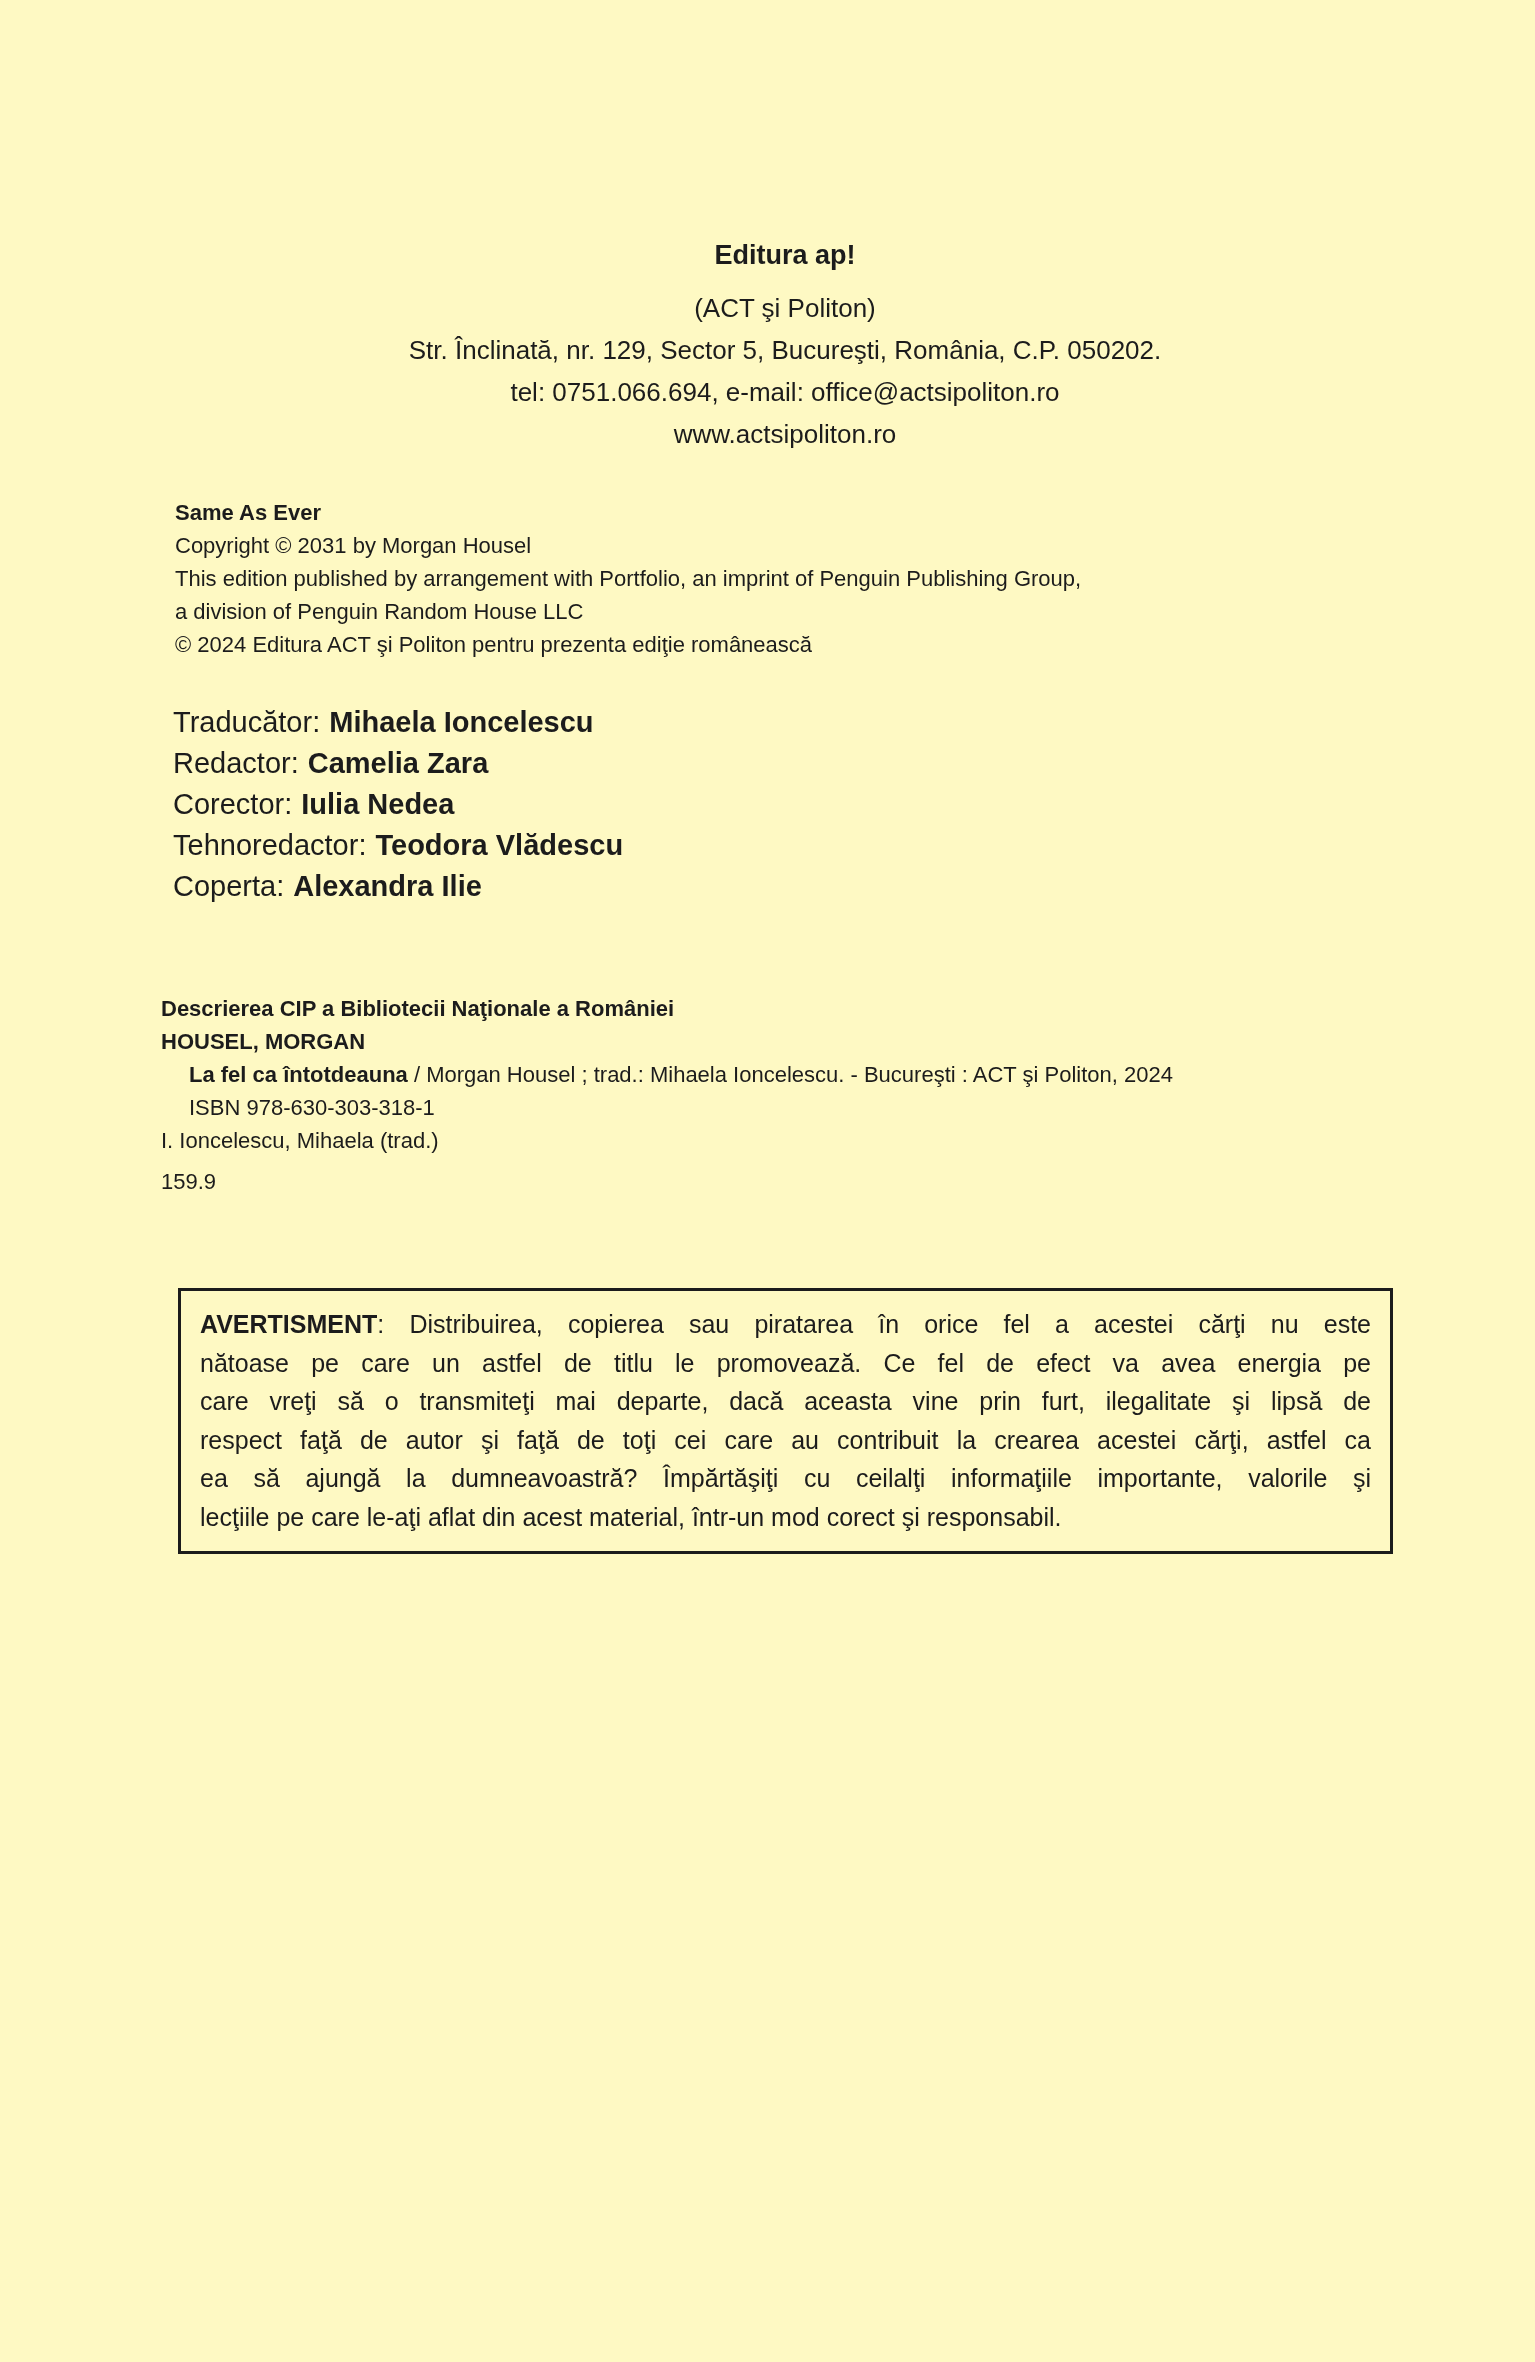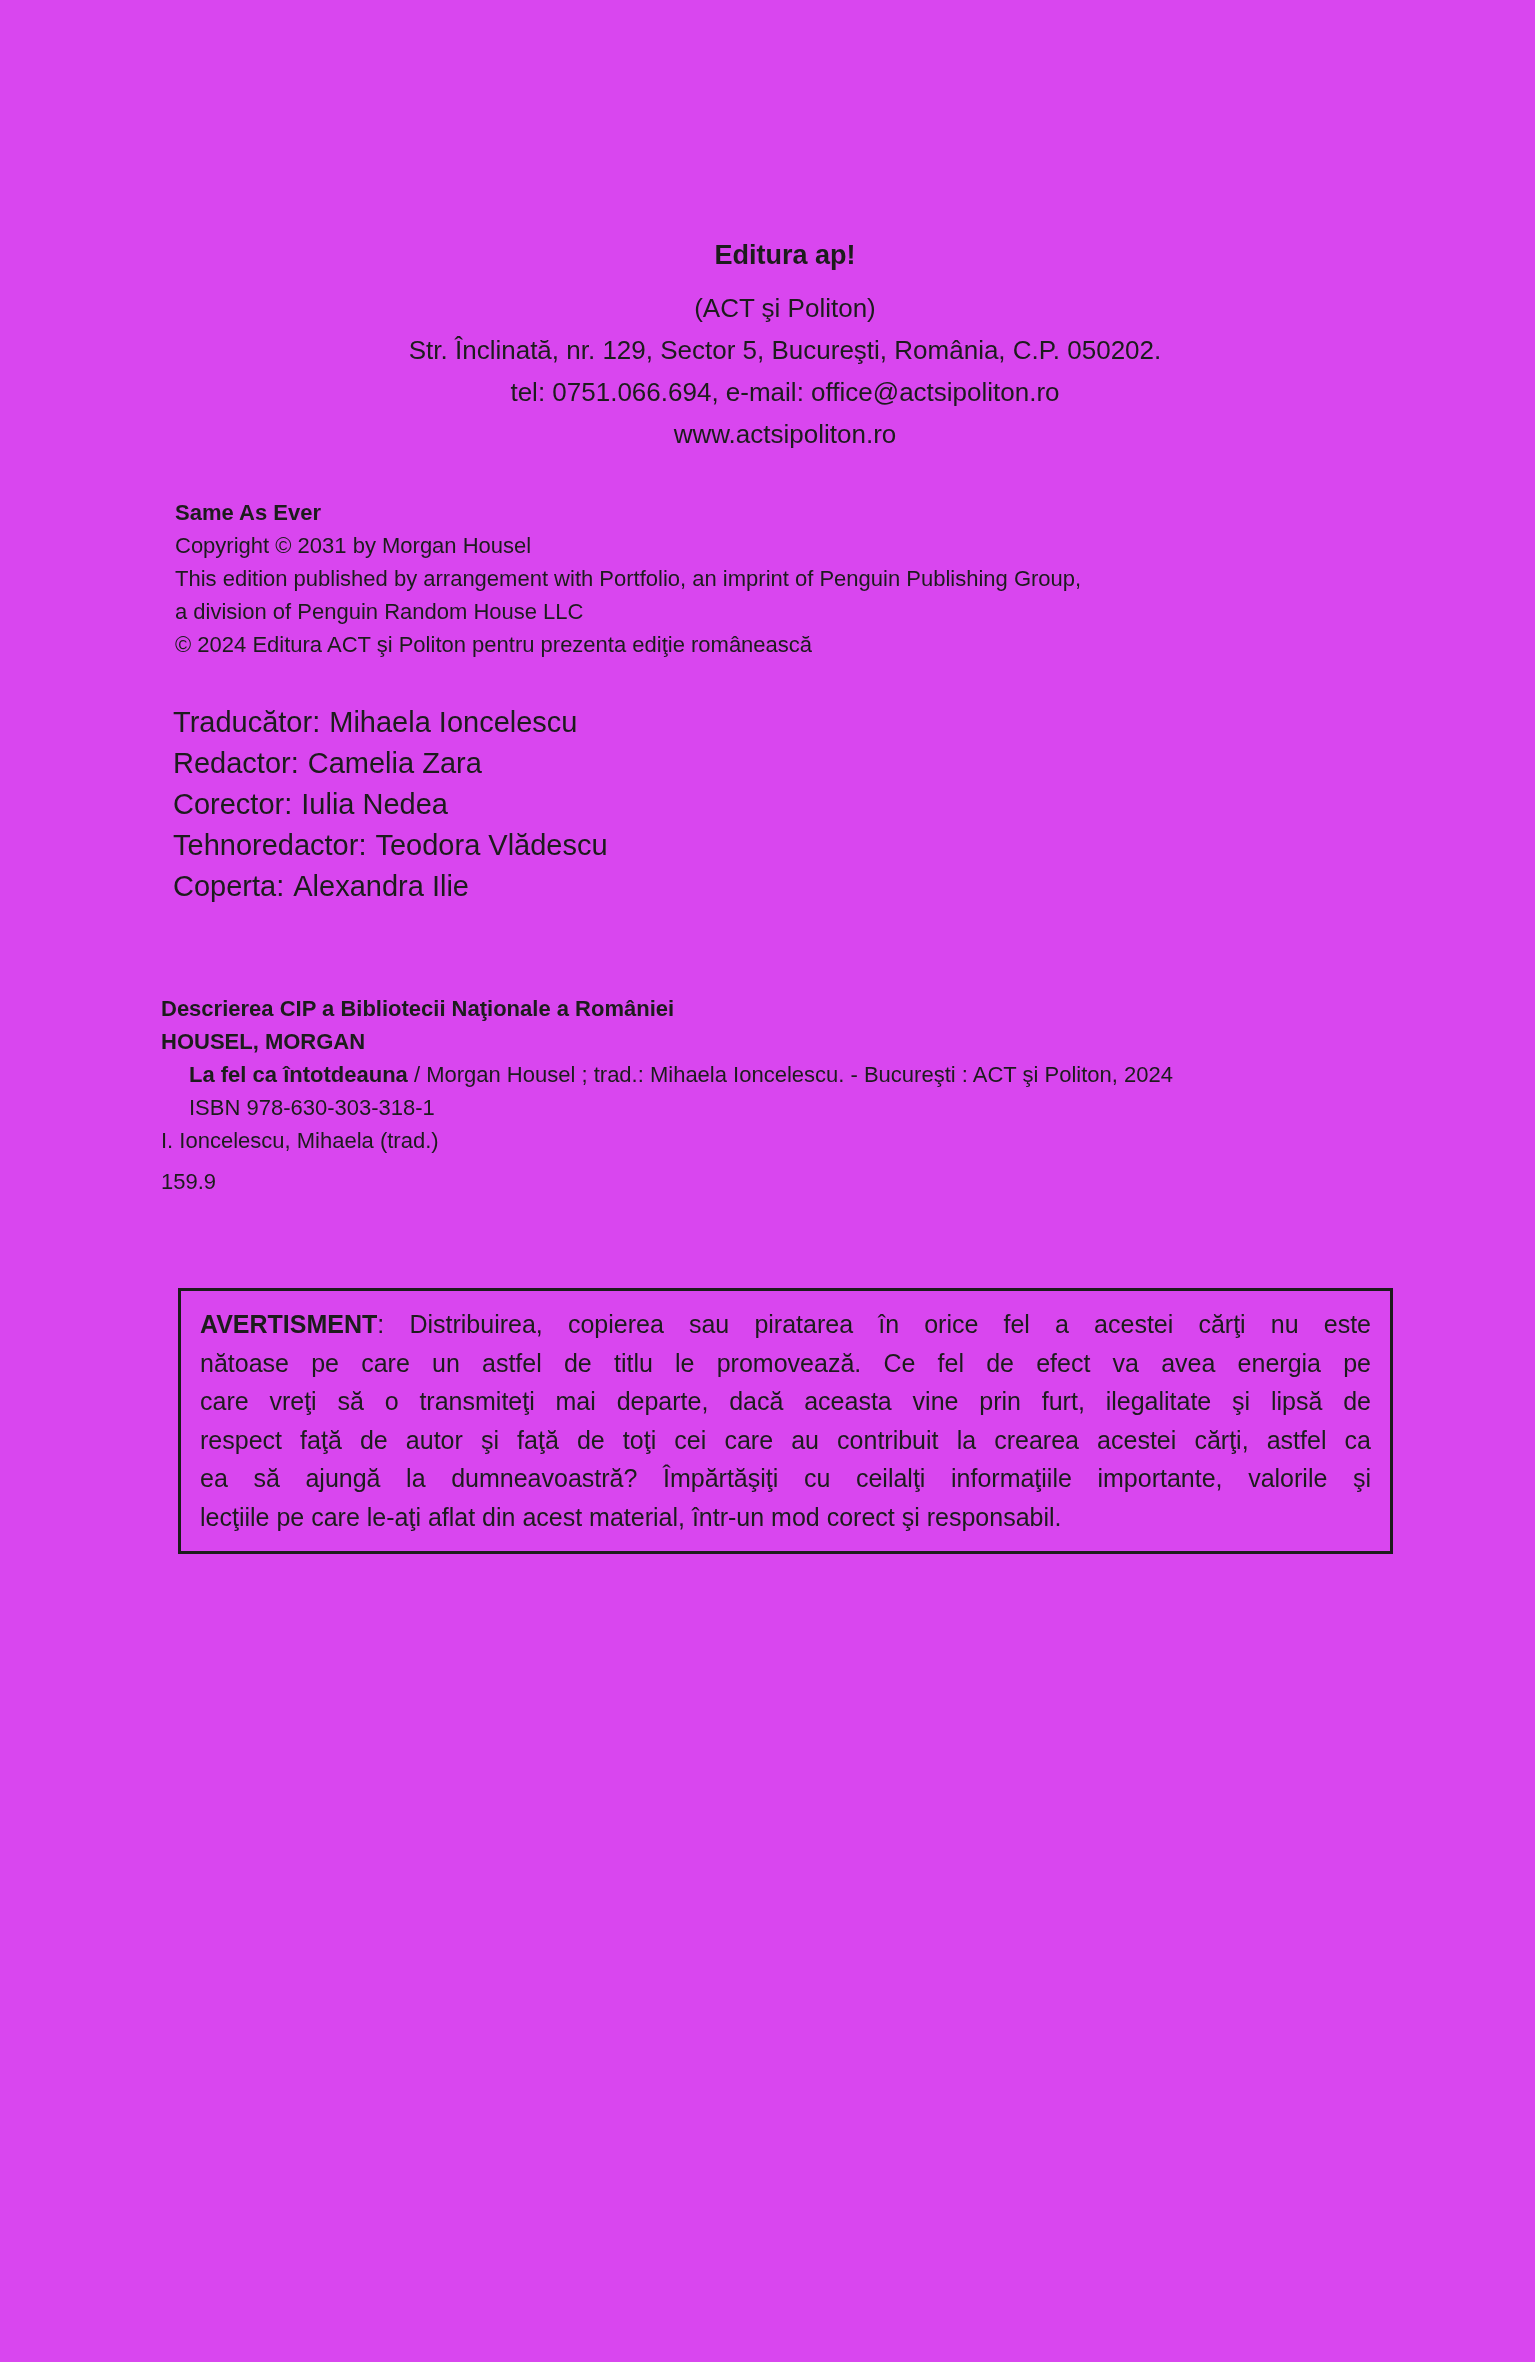--- a/index.html
+++ b/index.html
@@ -4,21 +4,21 @@
 <style>
   * { margin: 0; padding: 0; box-sizing: border-box; }
   html, body { background: #ffffff; }
   body {
     width: 1535px; height: 2362px;
     font-family: "Liberation Sans", sans-serif;
   }
   .page {
     position: relative;
     width: 1535px; height: 2362px;
-    background: #d946ef;
+    background: #fef9c3;
     color: #1c1c1c;
   }
   .b { font-weight: 700; }
 
   
   .pub-header {
     position: absolute;
     top: 234px; left: 175px; width: 1220px;
     text-align: center;
     font-size: 26px;
@@ -34,21 +34,21 @@
     line-height: 33px;
   }
 
   
   .credits {
     position: absolute;
     top: 702px; left: 173px; width: 1220px;
     font-size: 29px;
     line-height: 41px;
   }
-  .credit-name { font-weight: 400; margin-left: 9px; }
+  .credit-name { font-weight: 700; margin-left: 9px; }
 
   
   .cip {
     position: absolute;
     top: 992px; left: 161px; width: 1260px;
     font-size: 22px;
     line-height: 33px;
   }
   .cip .indent { padding-left: 28px; }
   .cip .cip-class { margin-top: 8px; }

